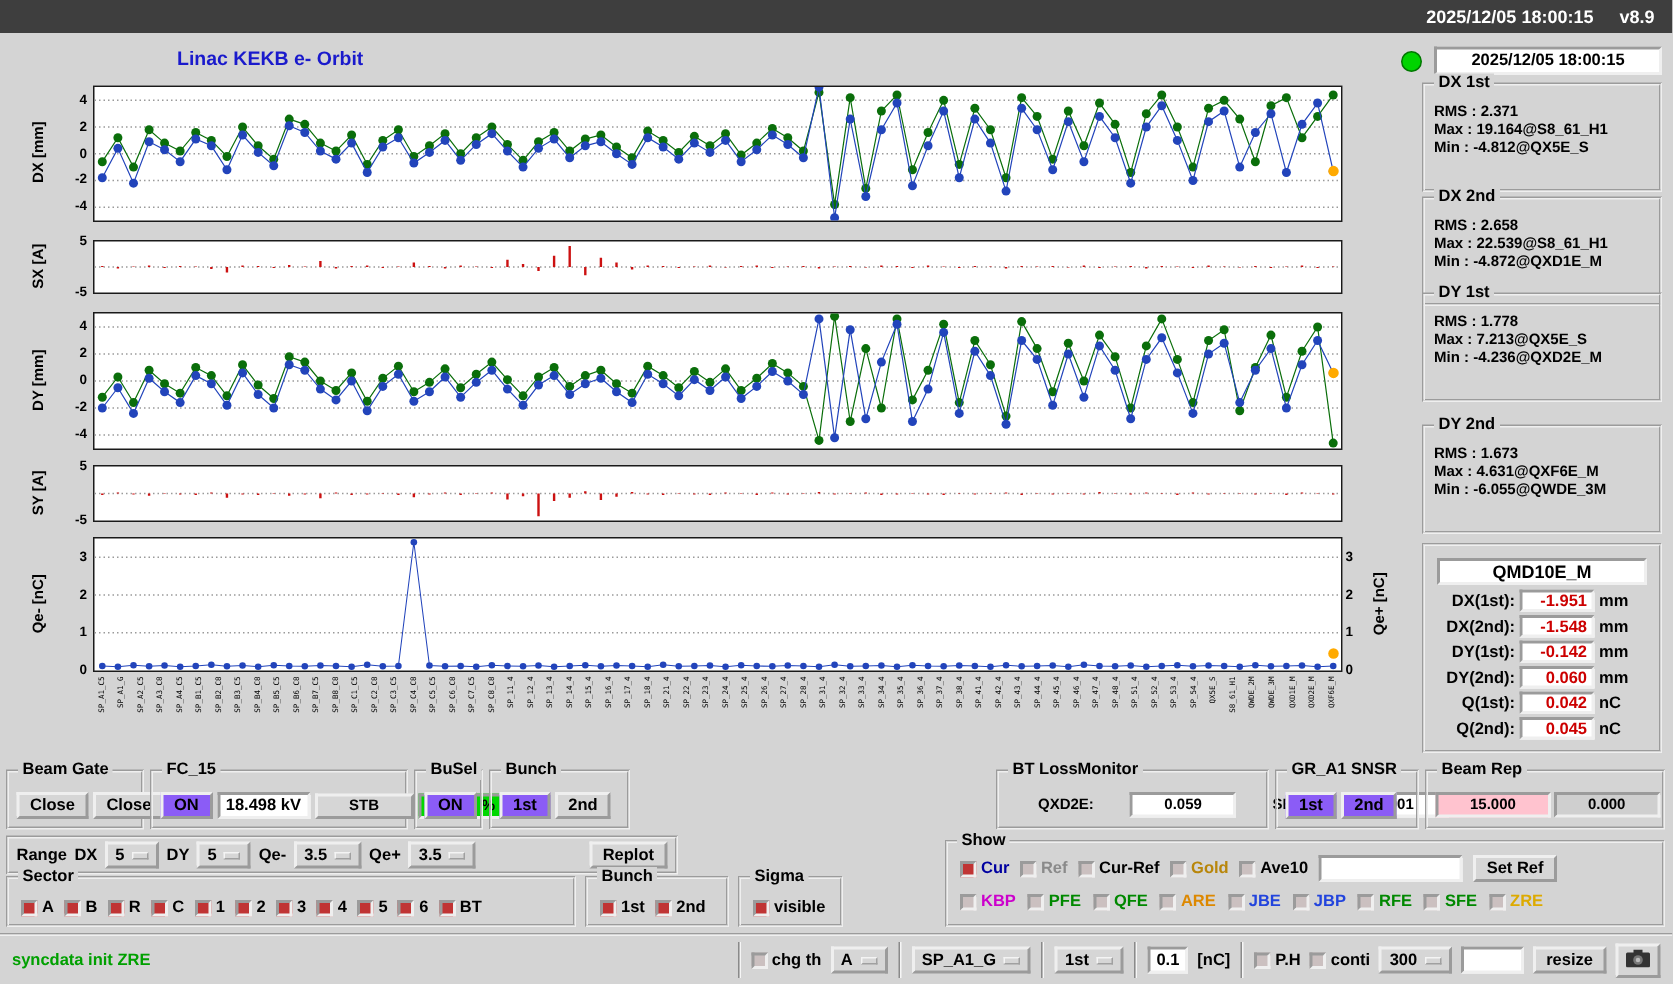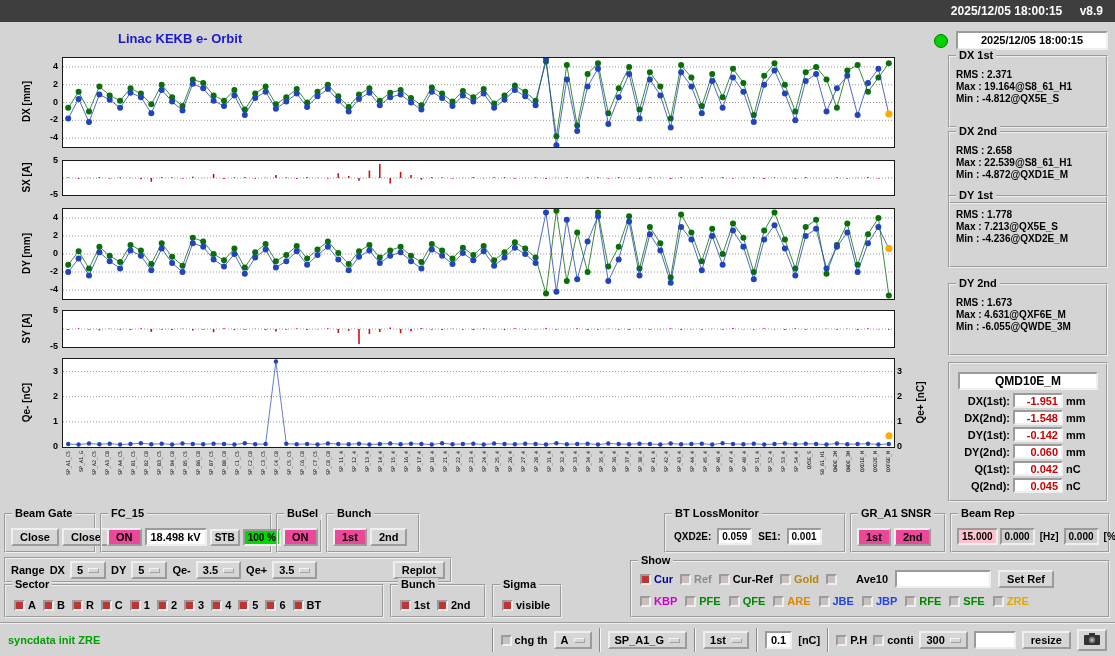--- a/index.html
+++ b/index.html
@@ -21,27 +21,27 @@
   .plot{position:absolute;background:#fff;border:1px solid #1a1a1a;}
   .plot svg{display:block;}
   .ytick{position:absolute;width:20px;font-size:9px;font-weight:bold;text-align:right;color:#000;}
   .ytick.r{text-align:left;}
   .axis{position:absolute;left:2px;width:48px;text-align:center;font-size:10px;font-weight:bold;transform:rotate(-90deg);white-space:nowrap;}
   .axis.right{left:auto;}
   #xband{position:absolute;left:62px;top:450px;width:833px;height:56px;overflow:hidden;}
   .xlab{position:absolute;top:1px;font-family:"DejaVu Sans Mono",monospace;font-size:5px;writing-mode:vertical-rl;transform:rotate(180deg);letter-spacing:0;color:#000;}
   .grow{position:absolute;left:5px;top:13px;display:flex;align-items:center;gap:3px;white-space:nowrap;}
   .btn{display:inline-block;padding:1px 7px;background:#d6d6d6;border:2px outset #efefef;font-size:11px;font-weight:bold;text-align:center;}
-  .btn.on{background:#ec4899;}
+  .btn.on{background:#8b5cf6;}
   .box{display:inline-block;padding:1px 4px;background:#fff;border:2px inset #efefef;font-size:11px;font-weight:bold;}
   .box.pink{background:#ffc3cf;}
   .box.gray{background:#cfcfcf;}
   .box.grn{background:#00d800;}
   .lab{font-size:11px;font-weight:bold;}
-  .sm{font-size:10px;padding:1px 3px;}
+  .sm{font-size:10px;padding:1px 21px;}
   .cb{display:inline-block;width:11px;height:11px;background:#c03434;border:2px inset #efefef;flex:none;}
   .cb.gray{background:#cbc0c0;}
   .item{display:inline-flex;align-items:center;gap:3px;font-size:11px;font-weight:bold;white-space:nowrap;}
   .opt{display:inline-flex;align-items:center;gap:5px;padding:1px 5px;background:#d6d6d6;border:2px outset #efefef;font-size:11px;font-weight:bold;white-space:nowrap;}
   .dash{display:inline-block;width:11px;height:5px;background:#d6d6d6;border:1px outset #f4f4f4;}
   .entry{background:#fff;border:2px inset #efefef;height:18px;font:bold 11px "Liberation Sans",sans-serif;padding:0 3px;}
   .rangebox{position:absolute;left:4px;top:557px;width:448px;height:26px;border:2px groove #efefef;display:flex;align-items:center;gap:5px;padding:0 5px;}
   .showrow{position:absolute;left:8px;display:flex;align-items:center;gap:7px;}
   .bbar{position:absolute;left:0;top:622px;width:1115px;height:34px;border-top:2px groove #efefef;display:flex;align-items:center;gap:6px;padding:0 8px;}
   .sync{color:#00a000;font-size:11px;font-weight:bold;}
@@ -965,21 +965,21 @@
       <span class="item">
           <span class="cb gray"></span>
           <span style="color: rgb(0, 0, 0);">Cur-Ref</span>
         </span>
       <span class="item">
           <span class="cb gray"></span>
           <span style="color: rgb(184, 134, 11);">Gold</span>
         </span>
       <span class="item">
           <span class="cb gray"></span>
-          <span style="color: rgb(0, 0, 0); margin-left: 16px;">Ave10</span>
+          <span style="color: rgb(0, 0, 0);">Ave10</span>
         </span>
       <input class="entry" style="width: 96px;">
       <span class="btn">Set Ref</span>
     </div>
     <div class="showrow" style="top:33px;gap:8px;">
       <span class="item">
           <span class="cb gray"></span>
           <span style="color: rgb(204, 0, 204);">KBP</span>
         </span>
       <span class="item">

